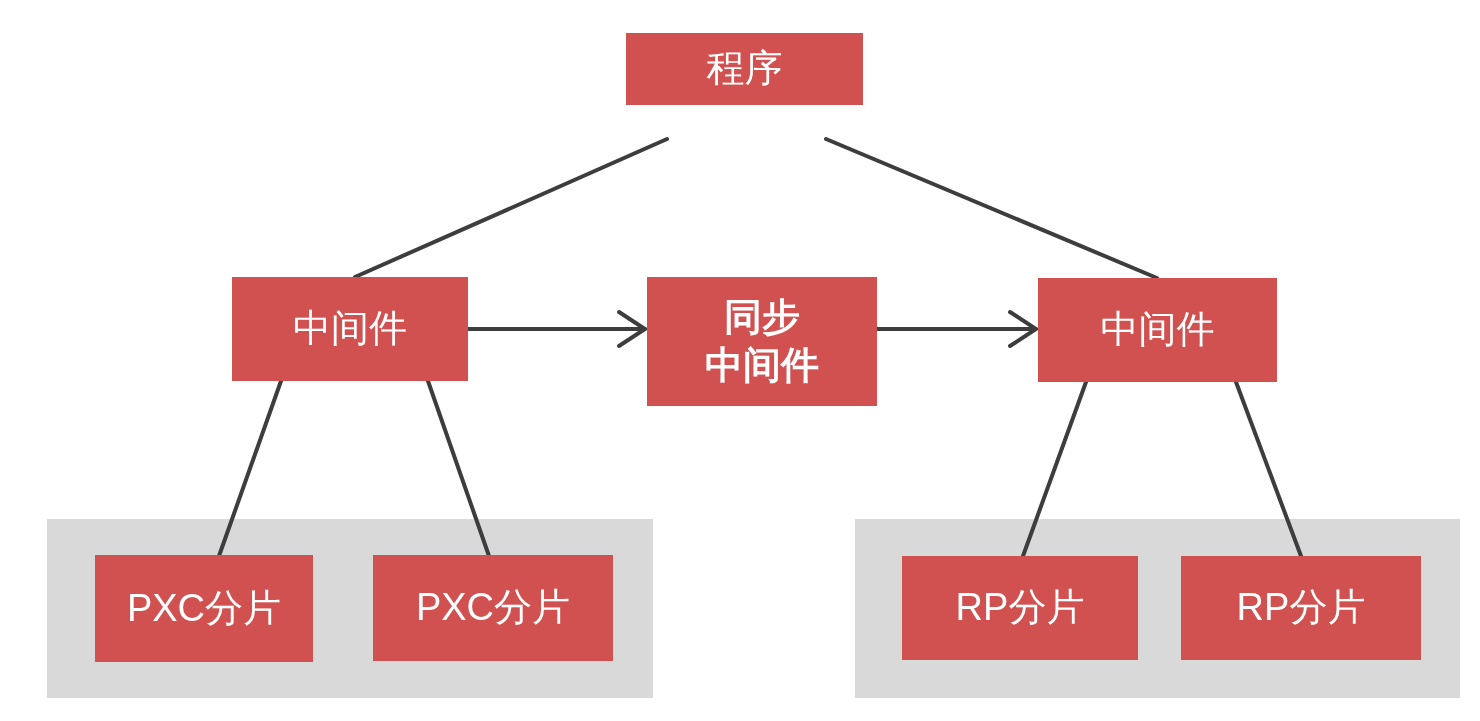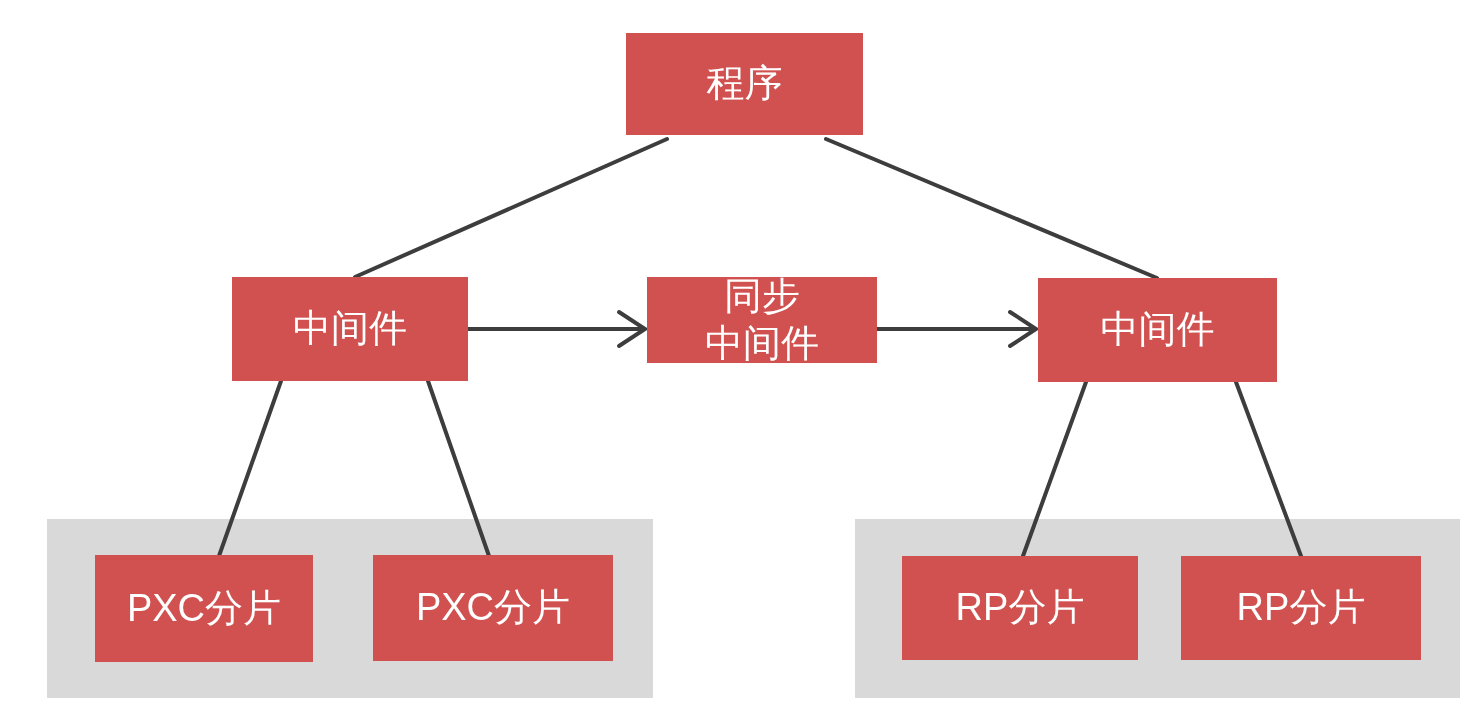--- a/index.html
+++ b/index.html
@@ -34,23 +34,23 @@
     background: #d0514f;
     color: #ffffff;
     display: flex;
     align-items: center;
     justify-content: center;
     font-size: 38px;
     line-height: 1.25;
     text-align: center;
     white-space: pre-line;
   }
-  .node-program          { left: 626px;  top: 33px;  width: 237px; height: 102px; }
+  .node-program          { left: 626px;  top: 33px;  width: 237px; height: 72px; }
   .node-middleware-left  { left: 232px;  top: 277px; width: 236px; height: 104px; }
-  .node-sync-middleware  { left: 647px;  top: 277px; width: 230px; height: 86px; }
+  .node-sync-middleware  { left: 647px;  top: 277px; width: 230px; height: 129px; font-weight: bold; }
   .node-middleware-right { left: 1038px; top: 278px; width: 239px; height: 104px; }
   .node-pxc-shard-1      { left: 95px;   top: 555px; width: 218px; height: 107px; }
   .node-pxc-shard-2      { left: 373px;  top: 555px; width: 240px; height: 106px; }
   .node-rp-shard-1       { left: 902px;  top: 556px; width: 236px; height: 104px; }
   .node-rp-shard-2       { left: 1181px; top: 556px; width: 240px; height: 104px; }
 </style>
 </head>
 <body>
 
 <div class="canvas">

